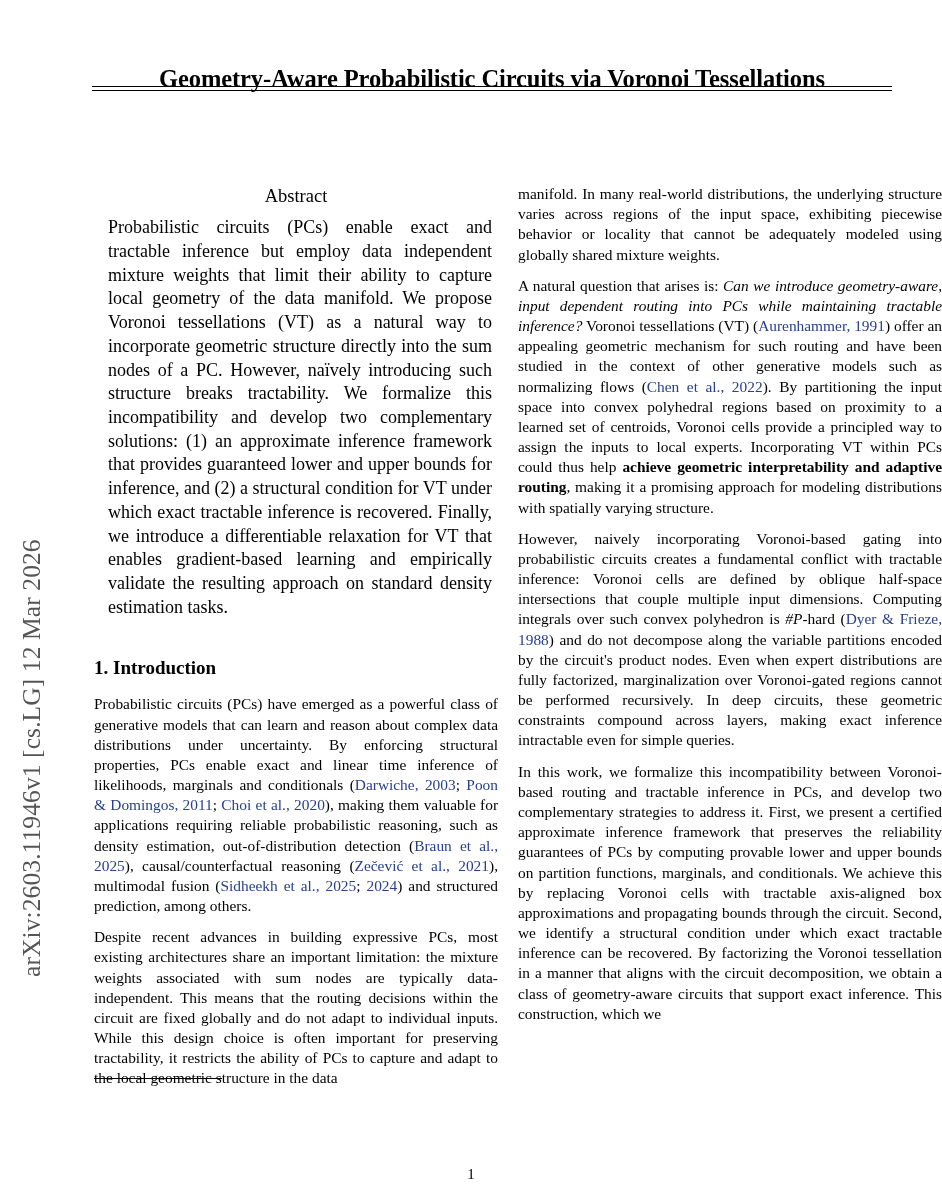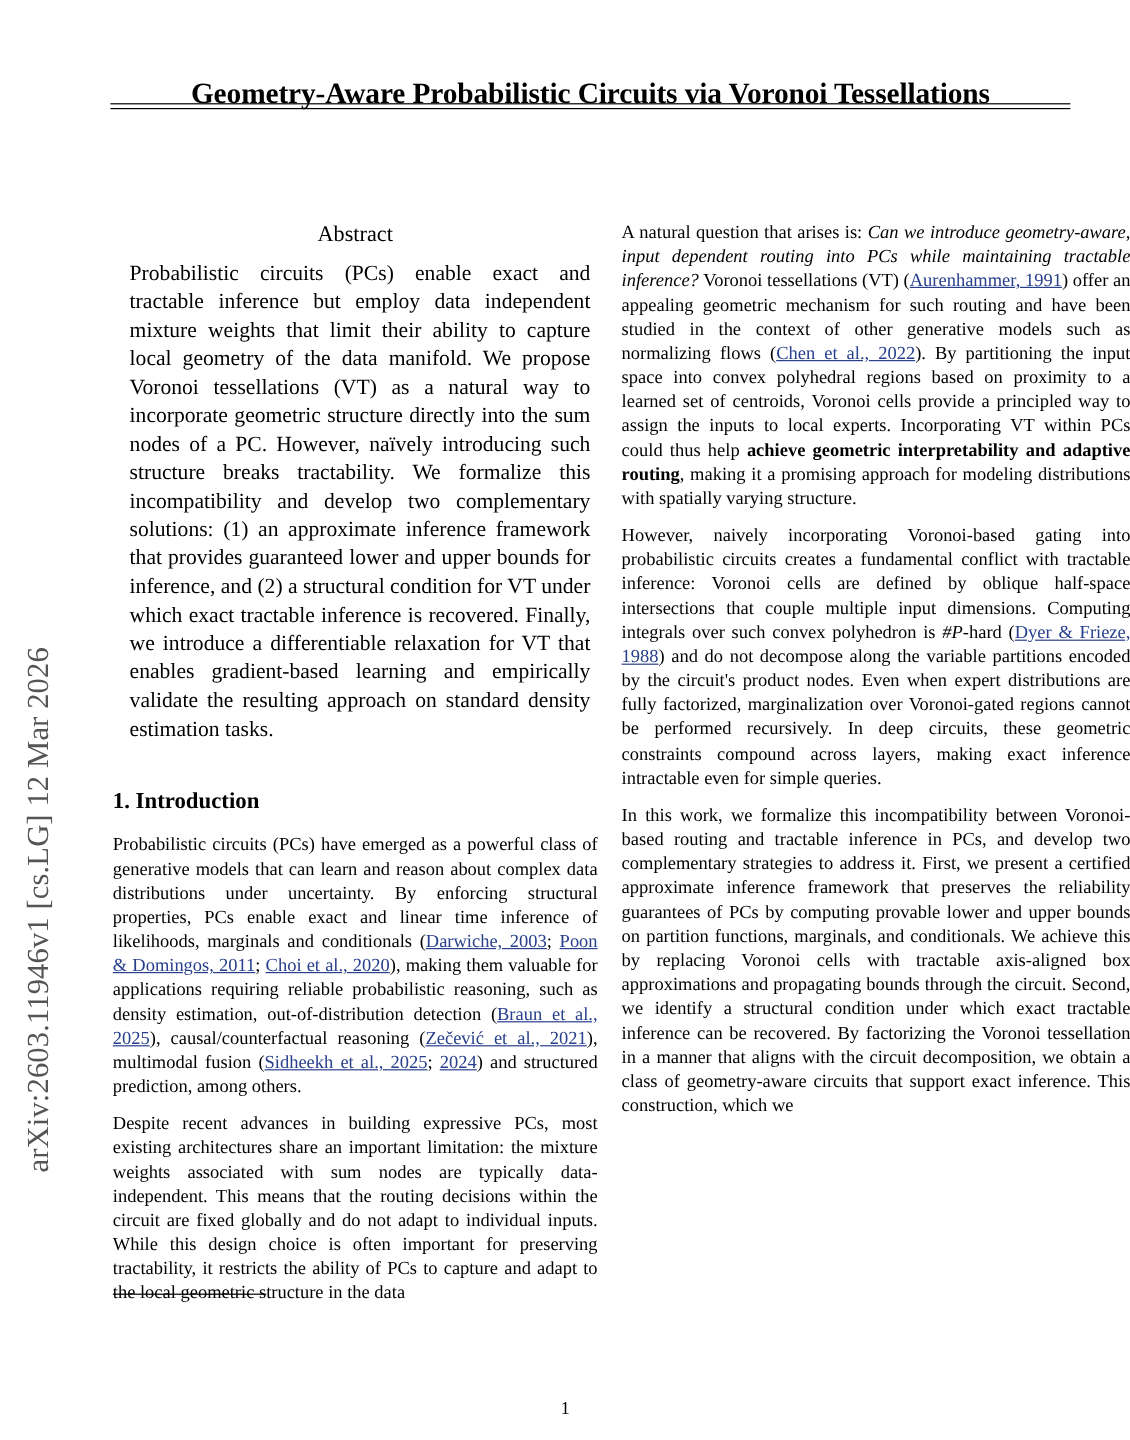--- a/index.html
+++ b/index.html
@@ -137,21 +137,21 @@
     padding: 0;
     text-align: left;
   }
 
   p.para {
     margin: 0;
     text-indent: 0;
   }
   p.para + p.para { margin-top: 11px; }
 
-  .cite { color: #28408c; text-decoration: underline; }
+  .cite { color: #28408c; }
   .it  { font-style: italic; }
   .bd  { font-weight: bold; }
   .math-it { font-style: italic; font-family: "Liberation Serif", serif; }
 
   
   .gap-abstract { height: 37px; }
   .gap-after-heading { height: 13px; }
 
   
   .footnote-wrap {
@@ -214,20 +214,21 @@
     <div class="gap-after-heading"></div>
 
     <p class="para"><span>Probabilistic circuits (PCs) have emerged as a powerful class of generative models that can learn and reason about complex data distributions under uncertainty. By enforcing structural properties, PCs enable exact and linear time inference of likelihoods, marginals and conditionals (</span><span class="cite">Darwiche, 2003</span><span>; </span><span class="cite">Poon &amp; Domingos, 2011</span><span>; </span><span class="cite">Choi et al., 2020</span><span>), making them valuable for applications requiring reliable probabilistic reasoning, such as density estimation, out-of-distribution detection (</span><span class="cite">Braun et al., 2025</span><span>), causal/counterfactual reasoning (</span><span class="cite">Zečević et al., 2021</span><span>), multimodal fusion (</span><span class="cite">Sidheekh et al., 2025</span><span>; </span><span class="cite">2024</span><span>) and structured prediction, among others.</span></p>
 
     <p class="para">Despite recent advances in building expressive PCs, most existing architectures share an important limitation: the mixture weights associated with sum nodes are typically data-independent. This means that the routing decisions within the circuit are fixed globally and do not adapt to individual inputs. While this design choice is often important for preserving tractability, it restricts the ability of PCs to capture and adapt to the local geometric structure in the data</p>
 
   </div>
 
   <div class="col col-right">
 
+    <p class="para">manifold. In many real-world distributions, the underlying structure varies across regions of the input space, exhibiting piecewise behavior or locality that cannot be adequately modeled using globally shared mixture weights.</p>
 
     <p class="para"><span>A natural question that arises is: </span><span class="it">Can we introduce geometry-aware, input dependent routing into PCs while maintaining tractable inference?</span><span> Voronoi tessellations (VT) (</span><span class="cite">Aurenhammer, 1991</span><span>) offer an appealing geometric mechanism for such routing and have been studied in the context of other generative models such as normalizing flows (</span><span class="cite">Chen et al., 2022</span><span>). By partitioning the input space into convex polyhedral regions based on proximity to a learned set of centroids, Voronoi cells provide a principled way to assign the inputs to local experts. Incorporating VT within PCs could thus help </span><span class="bd">achieve geometric interpretability and adaptive routing</span><span>, making it a promising approach for modeling distributions with spatially varying structure.</span></p>
 
     <p class="para"><span>However, naively incorporating Voronoi-based gating into probabilistic circuits creates a fundamental conflict with tractable inference: Voronoi cells are defined by oblique half-space intersections that couple multiple input dimensions. Computing integrals over such convex polyhedron is </span><span class="math-it">#P</span><span>-hard (</span><span class="cite">Dyer &amp; Frieze, 1988</span><span>) and do not decompose along the variable partitions encoded by the circuit's product nodes. Even when expert distributions are fully factorized, marginalization over Voronoi-gated regions cannot be performed recursively. In deep circuits, these geometric constraints compound across layers, making exact inference intractable even for simple queries.</span></p>
 
     <p class="para">In this work, we formalize this incompatibility between Voronoi-based routing and tractable inference in PCs, and develop two complementary strategies to address it. First, we present a certified approximate inference framework that preserves the reliability guarantees of PCs by computing provable lower and upper bounds on partition functions, marginals, and conditionals. We achieve this by replacing Voronoi cells with tractable axis-aligned box approximations and propagating bounds through the circuit. Second, we identify a structural condition under which exact tractable inference can be recovered. By factorizing the Voronoi tessellation in a manner that aligns with the circuit decomposition, we obtain a class of geometry-aware circuits that support exact inference. This construction, which we</p>
 
   </div>
 
   <div class="footnote-wrap">

